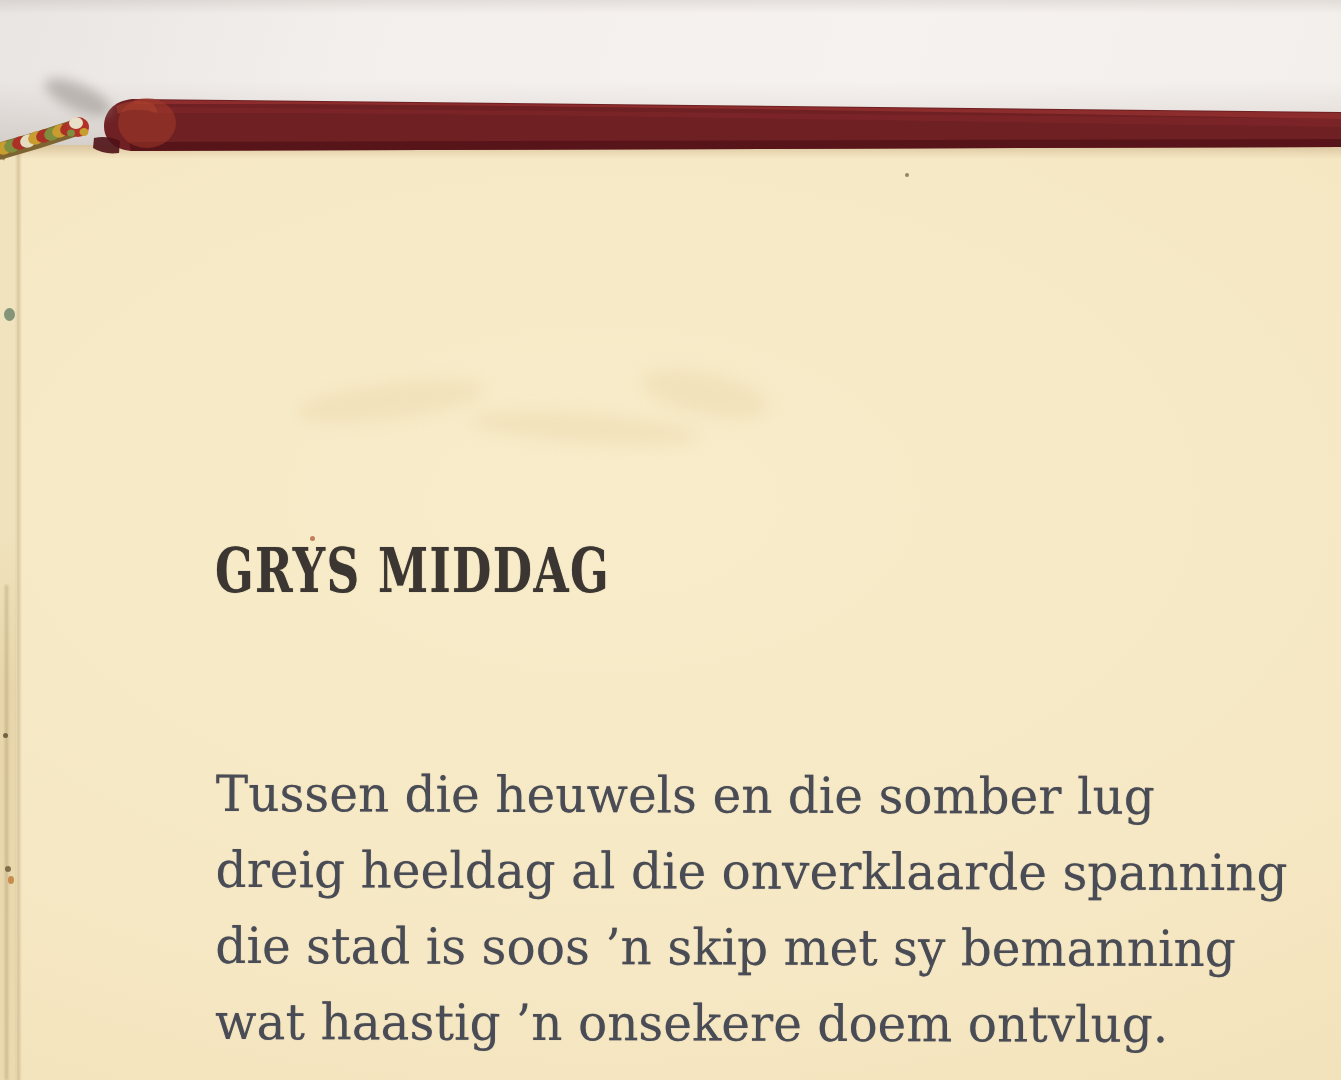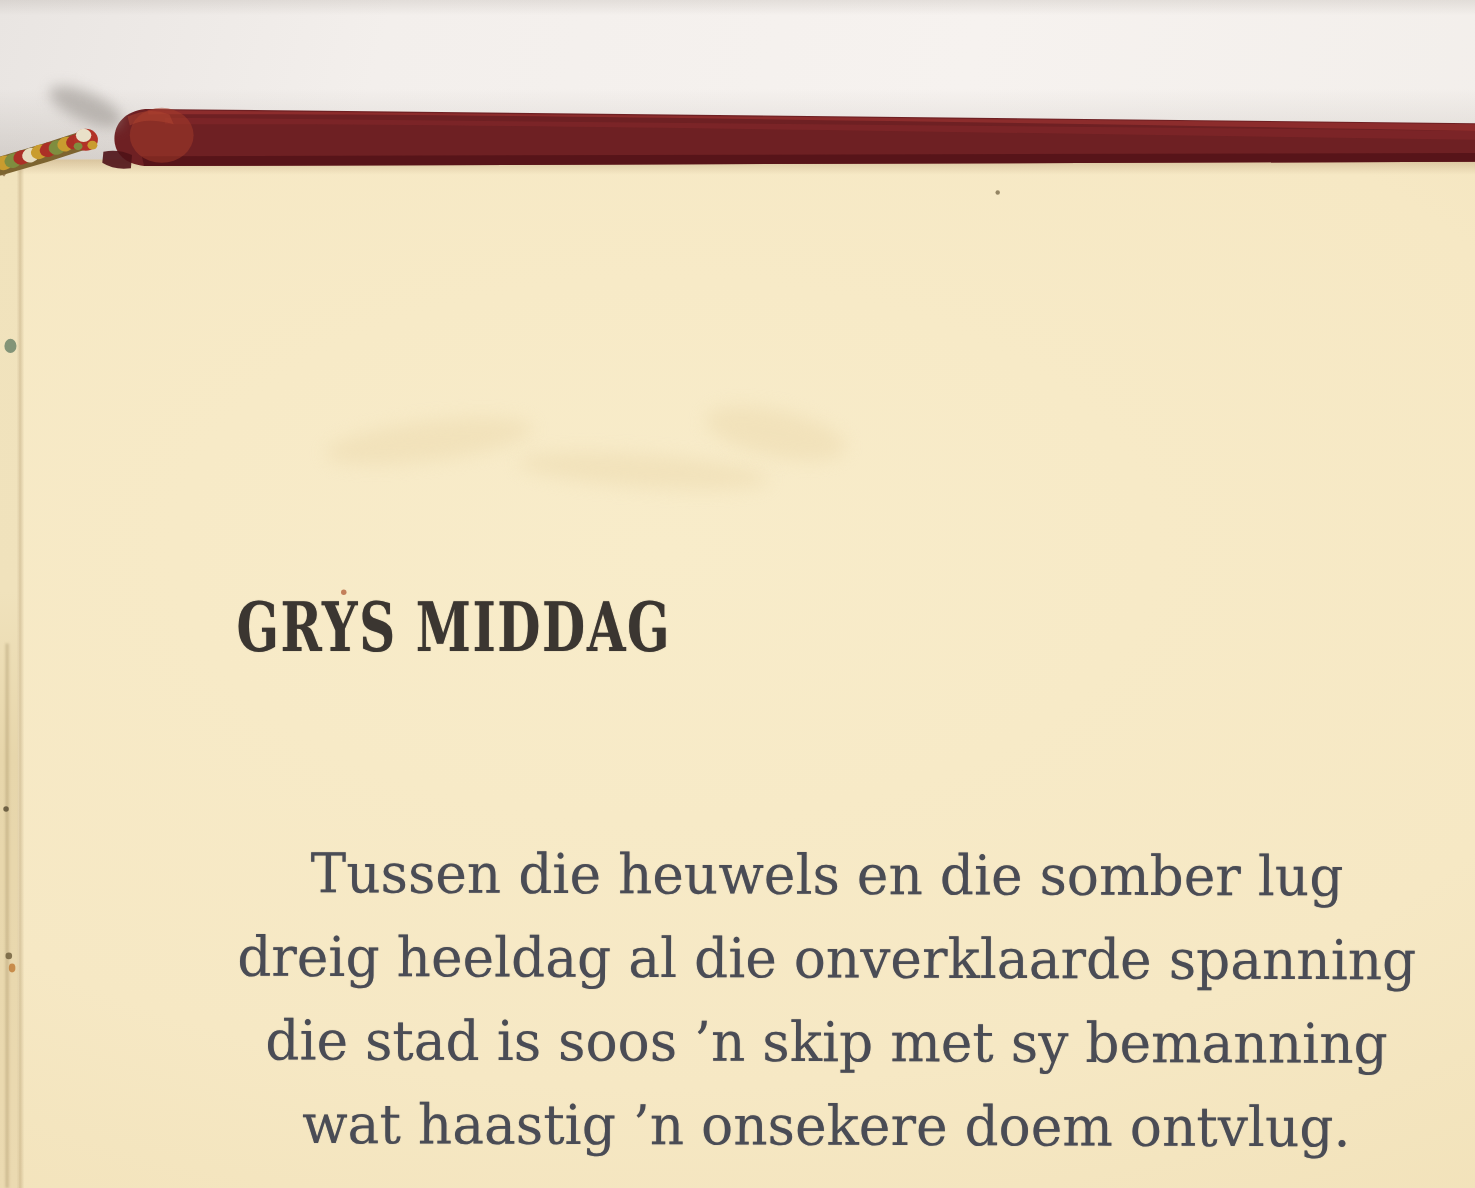--- a/index.html
+++ b/index.html
@@ -1,21 +1,20 @@
 <!DOCTYPE html>
 <html><head>
 <meta charset="utf-8">
 <style>
   html,body{margin:0;padding:0;background:#ddd;}
   .photo{
     position:relative;
     width:1341px;height:1080px;
     overflow:hidden;
     font-family:"DejaVu Serif","Liberation Serif",serif;
-    text-align:center;
   }
   
   .backdrop{
     position:absolute;inset:0;
     background:linear-gradient(105deg,#e9e5e2 0%,#f3efec 22%,#f6f2ef 55%,#f1ede9 100%);
   }
   .backdrop::before{ 
     content:"";position:absolute;left:0;top:0;right:0;height:14px;
     background:linear-gradient(180deg,rgba(120,110,100,.14),rgba(120,110,100,0));
   }

